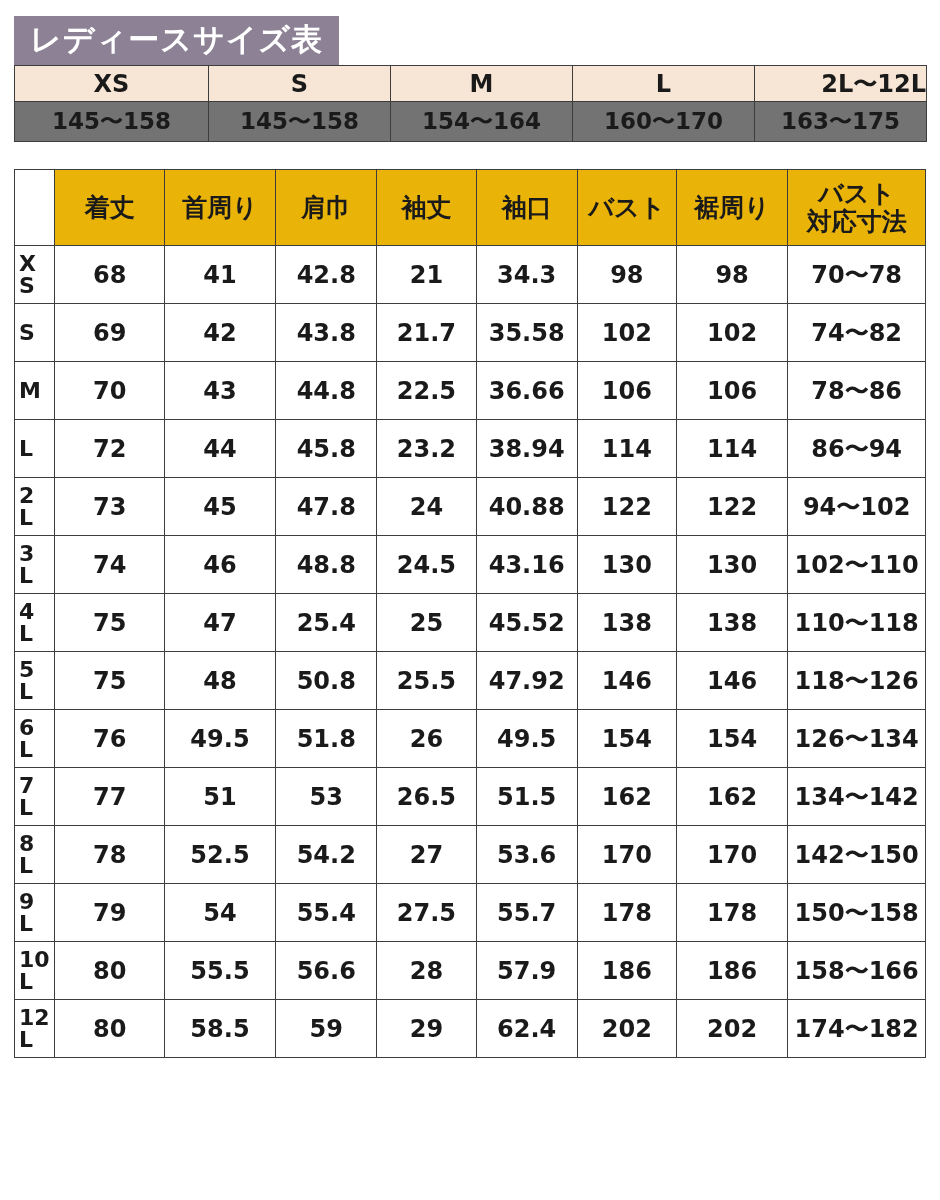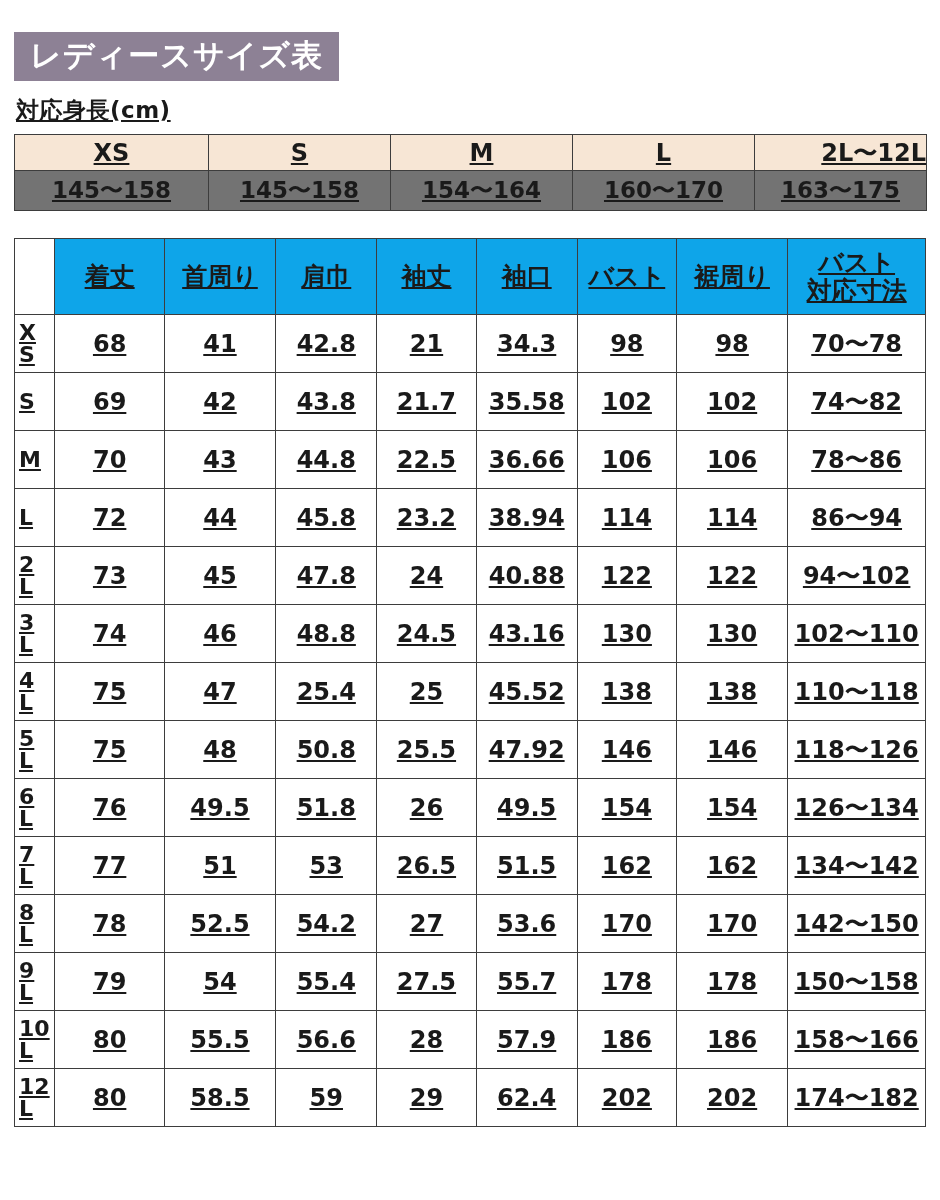--- a/index.html
+++ b/index.html
@@ -10,22 +10,21 @@
   }
   body {
     width: 940px;
     height: 1200px;
     font-family: "DejaVu Sans", "Liberation Sans", sans-serif;
     color: #1a1a1a;
     position: relative;
     overflow: hidden;
   }
   .page {
-    padding: 32px 14px 0 14px;
-    text-decoration: underline;
+    padding: 16px 14px 0 14px;
   }
 
   
   .title-bar {
     display: inline-block;
     background: #8d8195;
     color: #ffffff;
     font-size: 31px;
     font-weight: bold;
     letter-spacing: 1px;
@@ -67,21 +66,21 @@
   #height-table td {
     background: #737373;
     height: 40px;
     font-size: 23px;
   }
 
   
   .measure-wrap { margin-top: 27px; }
   #measure-table { width: 912px; }
   #measure-table thead th {
-    background: #0ea5e9;
+    background: #eab308;
     height: 76px;
     font-size: 25px;
     line-height: 1.12;
     padding: 0 2px;
   }
   #measure-table thead th.corner {
     background: #ffffff;
     border-left-color: #3d3d3d;
   }
   #measure-table tbody td {
@@ -103,21 +102,20 @@
   }
   .two-line { white-space: pre-line; }
 </style>
 </head>
 <body>
 
 <div class="page">
 
   <div class="title-bar">レディースサイズ表</div>
 
-  <div class="subtitle">対応身長(cm)</div>
 
   <table id="height-table">
     <thead>
       <tr>
           <th style="width: 194px;">XS</th>
           <th style="width: 182px;">S</th>
           <th style="width: 182px;">M</th>
           <th style="width: 182px;">L</th>
           <th style="width: 172px; text-align: right;">2L〜12L</th>
         </tr>

